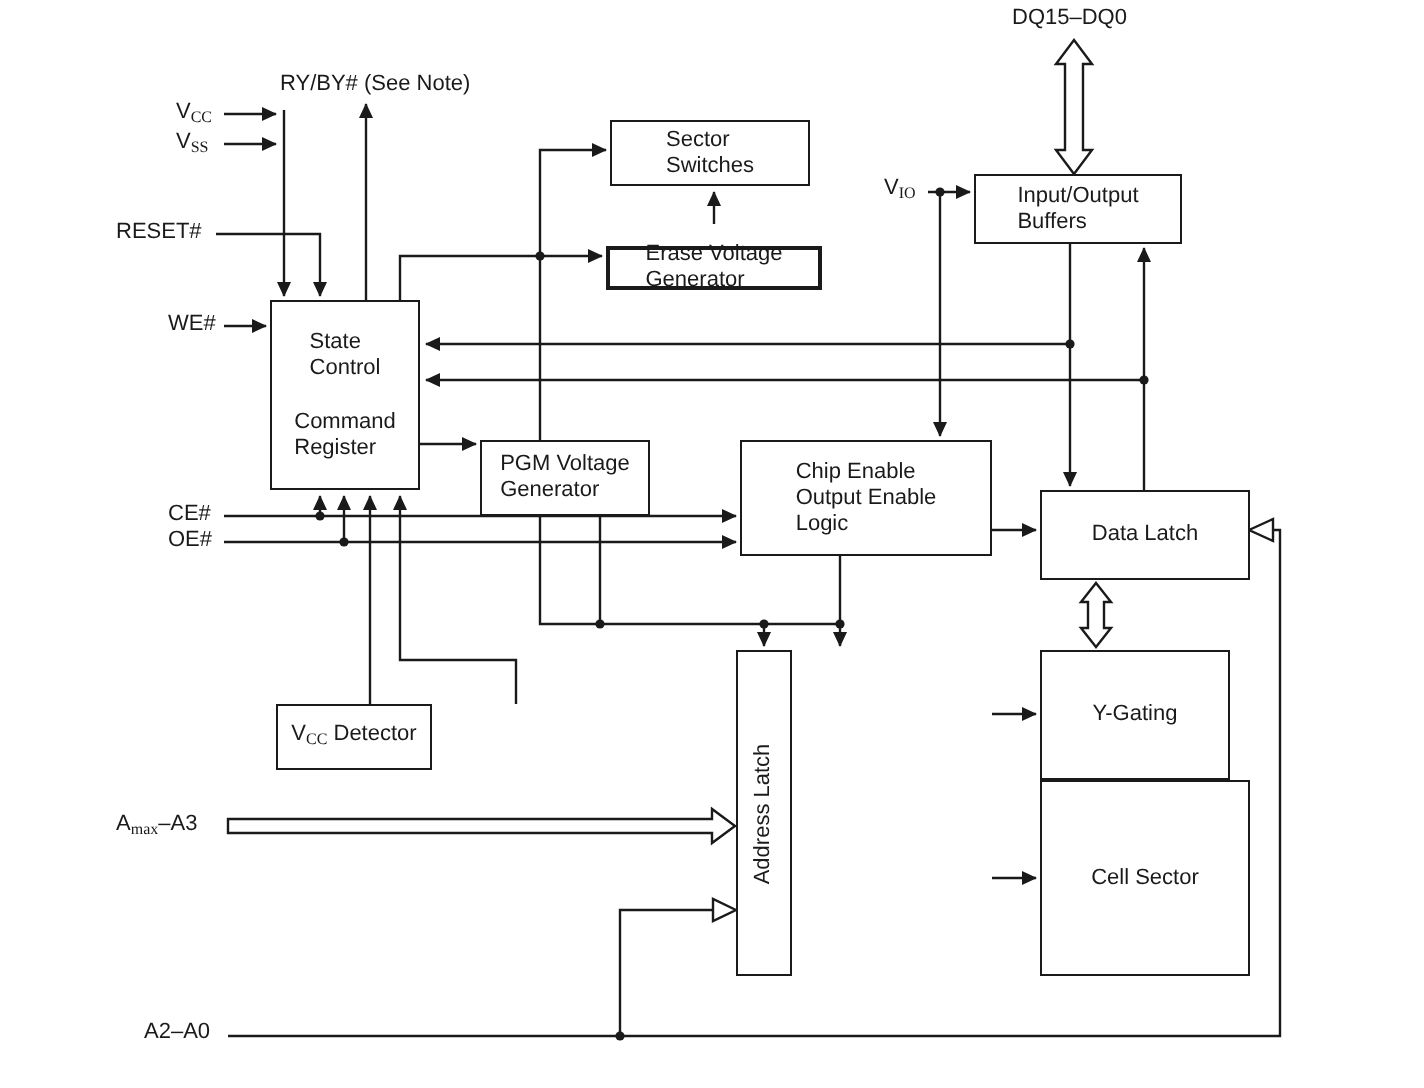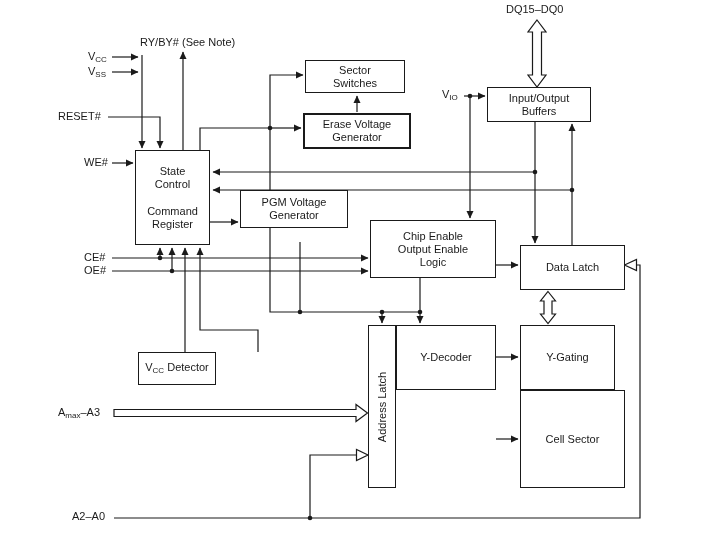--- a/index.html
+++ b/index.html
@@ -10,26 +10,26 @@
     color:#1a1a1a;
   }
   .canvas { position:relative; width:712px; height:544px; background:#ffffff; overflow:hidden; }
   .wires { position:absolute; left:0; top:0; }
   .box {
     position:absolute;
     border:1.5px solid #1a1a1a;
     background:#ffffff;
     display:flex; flex-direction:column;
     align-items:center; justify-content:center;
-    text-align:center;
+    text-align:left;
     font-size:11px; line-height:13px;
   }
   .box.bold { border-width:2.5px; }
   .lbl { position:absolute; font-size:11px; line-height:13px; white-space:nowrap;text-align:center; }
-  .ss { font-size:8px; vertical-align:-2px; }
+  .ss { font-size:8px; vertical-align:-2px;font-family:Liberation Serif, serif; }
   .vtext {
     position:absolute; left:50%; top:50%;
     transform:translate(-50%,-50%) rotate(-90deg);
     white-space:nowrap; font-size:11px;
   }
 </style>
 </head>
 <body>
 
 <div class="canvas">
@@ -126,28 +126,28 @@
   <div class="lbl" style="left:58px;top:406px"><span>A</span><span class="ss">max</span><span>–A3</span></div>
   <div class="lbl" style="left:72px;top:510px">A2–A0</div>
 
   <div class="box" style="left:305px;top:60px;width:100px;height:33px">
     <div>
       <div>Sector</div>
       <div>Switches</div>
     </div>
   </div>
 
-  <div class="box bold" style="left:303px;top:113px;width:108px;height:36px">
+  <div class="box bold" style="left:303px;top:123px;width:108px;height:22px">
     <div>
       <div>Erase Voltage</div>
       <div>Generator</div>
     </div>
   </div>
 
-  <div class="box" style="left:240px;top:190px;width:108px;height:38px">
+  <div class="box" style="left:240px;top:220px;width:85px;height:38px">
     <div>
       <div>PGM Voltage</div>
       <div>Generator</div>
     </div>
   </div>
 
   <div class="box" style="left:487px;top:87px;width:104px;height:35px">
     <div>
       <div>Input/Output</div>
       <div>Buffers</div>
@@ -180,23 +180,20 @@
 
   <div class="box" style="left:520px;top:245px;width:105px;height:45px">
     <div>Data Latch</div>
   </div>
 
 
   <div class="box" style="left:368px;top:325px;width:28px;height:163px">
     <span class="vtext">Address Latch</span>
   </div>
 
-  <div class="box" style="left:396px;top:325px;width:100px;height:65px">
-    <div>Y-Decoder</div>
-  </div>
 
 
   <div class="box" style="left:520px;top:325px;width:95px;height:65px">
     <div>Y-Gating</div>
   </div>
 
   <div class="box" style="left:520px;top:390px;width:105px;height:98px">
     <div>Cell Sector</div>
   </div>
 

